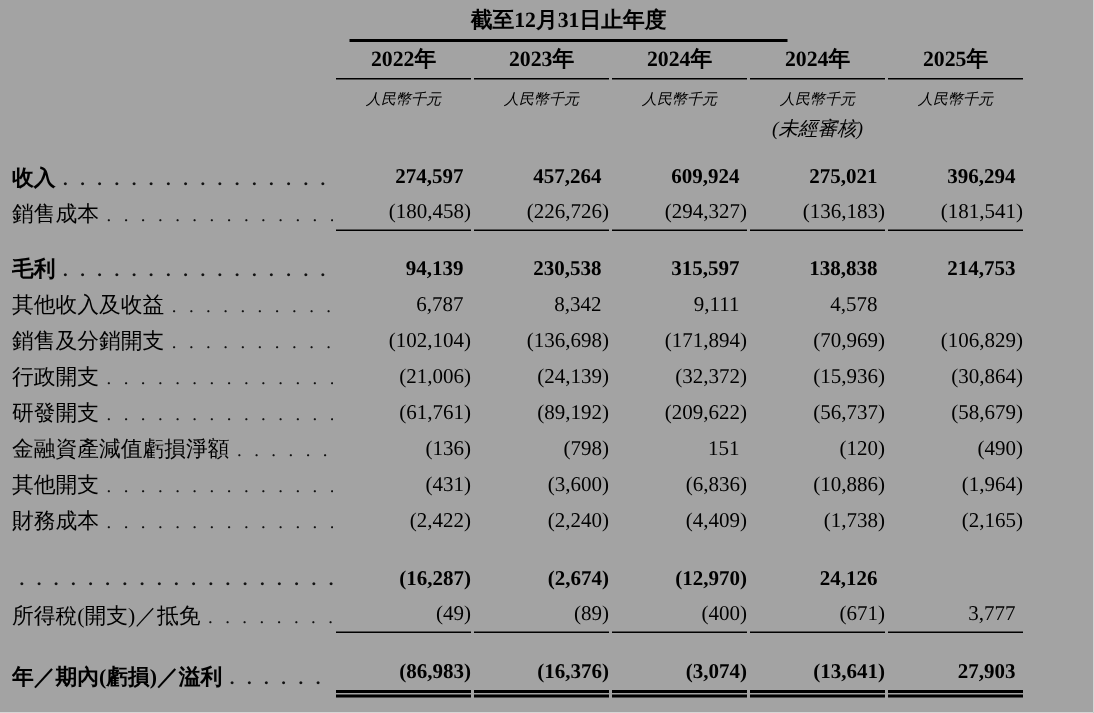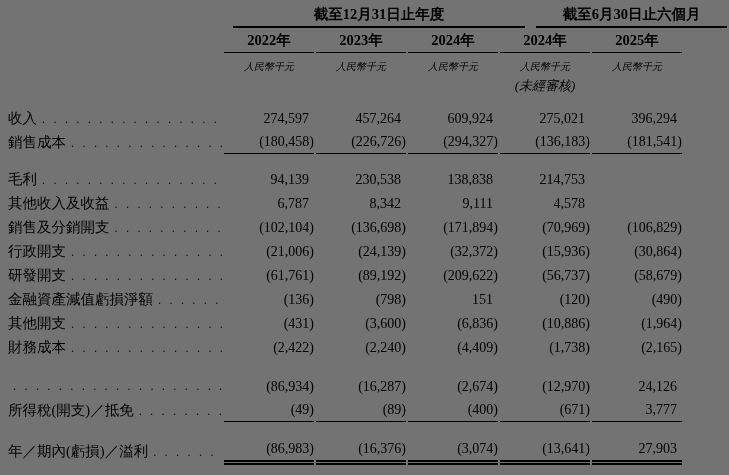--- a/index.html
+++ b/index.html
@@ -1,19 +1,19 @@
 <!DOCTYPE html>
 <html><head>
 <meta charset="utf-8">
 <style>
   html,body { margin:0; padding:0; background:#fff; }
   .page {
     position:relative;
     width:729px; height:475px;
-    background:#737373;
+    background:#a3a3a3;
     color:#000;
     font-family:"Liberation Serif","DejaVu Serif",serif;
     box-sizing:border-box;
     padding:6px 0 0 8px;
     overflow:hidden;
   }
   
   .grid6 {
     display:grid;
     grid-template-columns:214px 90px 90px 90px 90px 90px;
@@ -81,35 +81,34 @@
     padding-left:5px;
     color:#111;
   }
   .num {
     text-align:right;
     font-size:14px;
     line-height:23px;
     height:23px;
     white-space:nowrap;
   }
-  .bold .lbl, .bold .num { font-weight:normal; }
+  .bold .lbl, .bold .num { font-weight:bold; }
   .u1 .num { border-bottom:1.6px solid #000; }
   .u2 .num { border-bottom:5px double #000; }
   .gap-sm { height:13px; }
   .gap-md { height:15px; }
 </style>
 </head>
 <body>
 
 <div class="page">
 
   <div class="grid3">
     <div></div>
     <div class="group">截至12月31日止年度</div>
-    <div class="group">截至6月30日止六個月</div>
   </div>
 
   <div class="grid6">
     <div></div>
     <div class="year">2022年</div>
     <div class="year">2023年</div>
     <div class="year">2024年</div>
     <div class="year">2024年</div>
     <div class="year">2025年</div>
   </div>
@@ -160,20 +159,21 @@
 
     <div class="gap-sm"></div>
 
     <div class="grid6 trow bold">
       <div class="lbl">
           <span>毛利</span>
           <span class="dots">. . . . . . . . . . . . . . . . . . . . . . . . . . . .</span>
         </div>
       <div class="num" style="padding-right: 5px;">94,139</div>
       <div class="num" style="padding-right: 5px;">230,538</div>
+      <div class="num" style="padding-right: 5px;">315,597</div>
       <div class="num" style="padding-right: 5px;">138,838</div>
       <div class="num" style="padding-right: 5px;">214,753</div>
     </div>
 
     <div class="grid6 trow">
       <div class="lbl">
           <span>其他收入及收益</span>
           <span class="dots">. . . . . . . . . . . . . . . . . . . . . . . . . . . .</span>
         </div>
       <div class="num" style="padding-right: 5px;">6,787</div>
@@ -253,21 +253,20 @@
       <div class="num">(1,738)</div>
       <div class="num">(2,165)</div>
     </div>
 
     <div class="gap-md"></div>
 
     <div class="grid6 trow bold">
       <div class="lbl">
           <span class="dots">. . . . . . . . . . . . . . . . . . . . . . . . . . . .</span>
         </div>
-      <div class="num">(86,934)</div>
       <div class="num">(16,287)</div>
       <div class="num">(2,674)</div>
       <div class="num">(12,970)</div>
       <div class="num" style="padding-right: 5px;">24,126</div>
     </div>
 
     <div class="grid6 trow u1">
       <div class="lbl">
           <span>所得稅(開支)／抵免</span>
           <span class="dots">. . . . . . . . . . . . . . . . . . . . . . . . . . . .</span>

